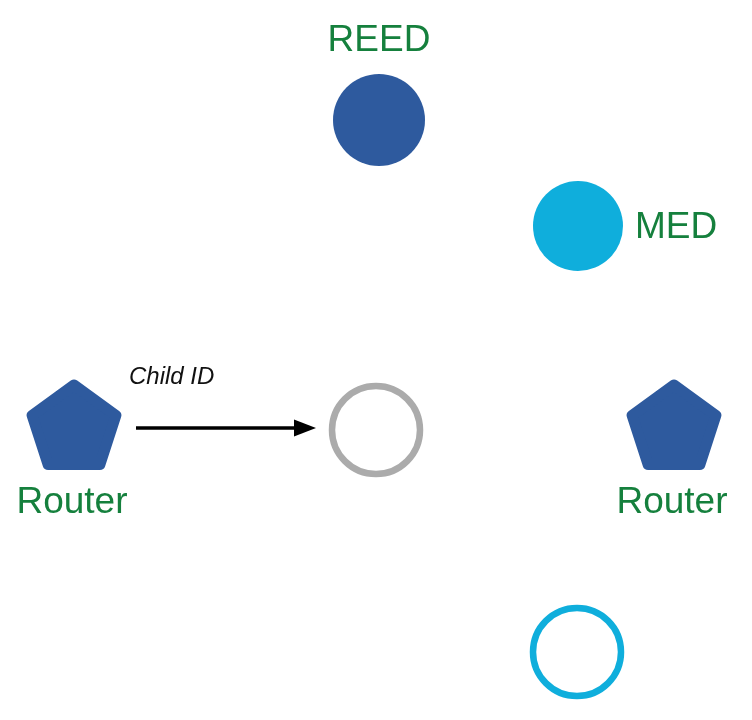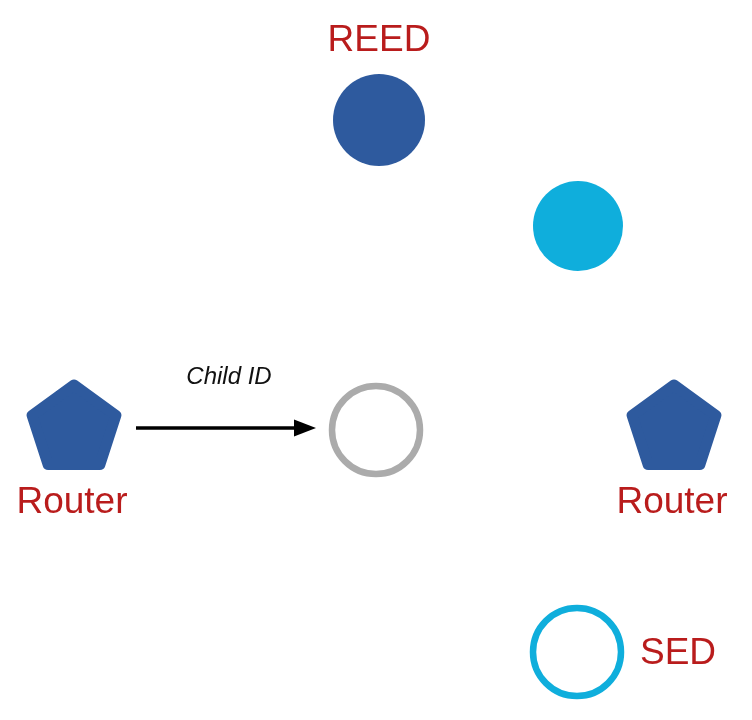--- a/index.html
+++ b/index.html
@@ -17,32 +17,31 @@
   }
   #shapes {
     position: absolute;
     left: 0;
     top: 0;
   }
   .node-label {
     position: absolute;
     font-size: 37px;
     line-height: 44px;
-    color: #b91c1c;
+    color: #15803d;
     white-space: nowrap;
   }
   .centered {
     text-align: center;
   }
   .message-label {
     position: absolute;
     left: 129px;
     top: 363px;
     width: 200px;
-    text-align: center;
     font-size: 24px;
     line-height: 26px;
     font-style: italic;
     color: #111111;
   }
   .reed-label   { left: 279px; top: 17px;  width: 200px; }
   .med-label    { left: 635px; top: 204px; }
   .router-left-label  { left: 2px;   top: 479px; width: 140px; }
   .router-right-label { left: 602px; top: 479px; width: 140px; }
   .sed-label    { left: 640px; top: 630px; }
@@ -65,24 +64,24 @@
 
     <circle cx="376" cy="430" r="44" fill="#ffffff" stroke-width="6.5" stroke="#ababab"></circle>
 
     <polygon points="674,385 715.9,415.4 699.9,464.6 648.1,464.6 632.1,415.4" stroke-width="11" stroke-linejoin="round" fill="#2e5a9e" stroke="#2e5a9e"></polygon>
 
     <circle cx="577" cy="652" r="44" fill="#ffffff" stroke-width="6.5" stroke="#0faedc"></circle>
   </svg>
 
   <div class="node-label centered reed-label">REED</div>
 
+  <div class="node-label med-label">MED</div>
 
   <div class="node-label centered router-left-label">Router</div>
 
   <div class="node-label centered router-right-label">Router</div>
 
-  <div class="node-label sed-label">SED</div>
 
   <div class="message-label">
     <div>Child ID</div>
   </div>
 
 </div>
 
 </body></html>

